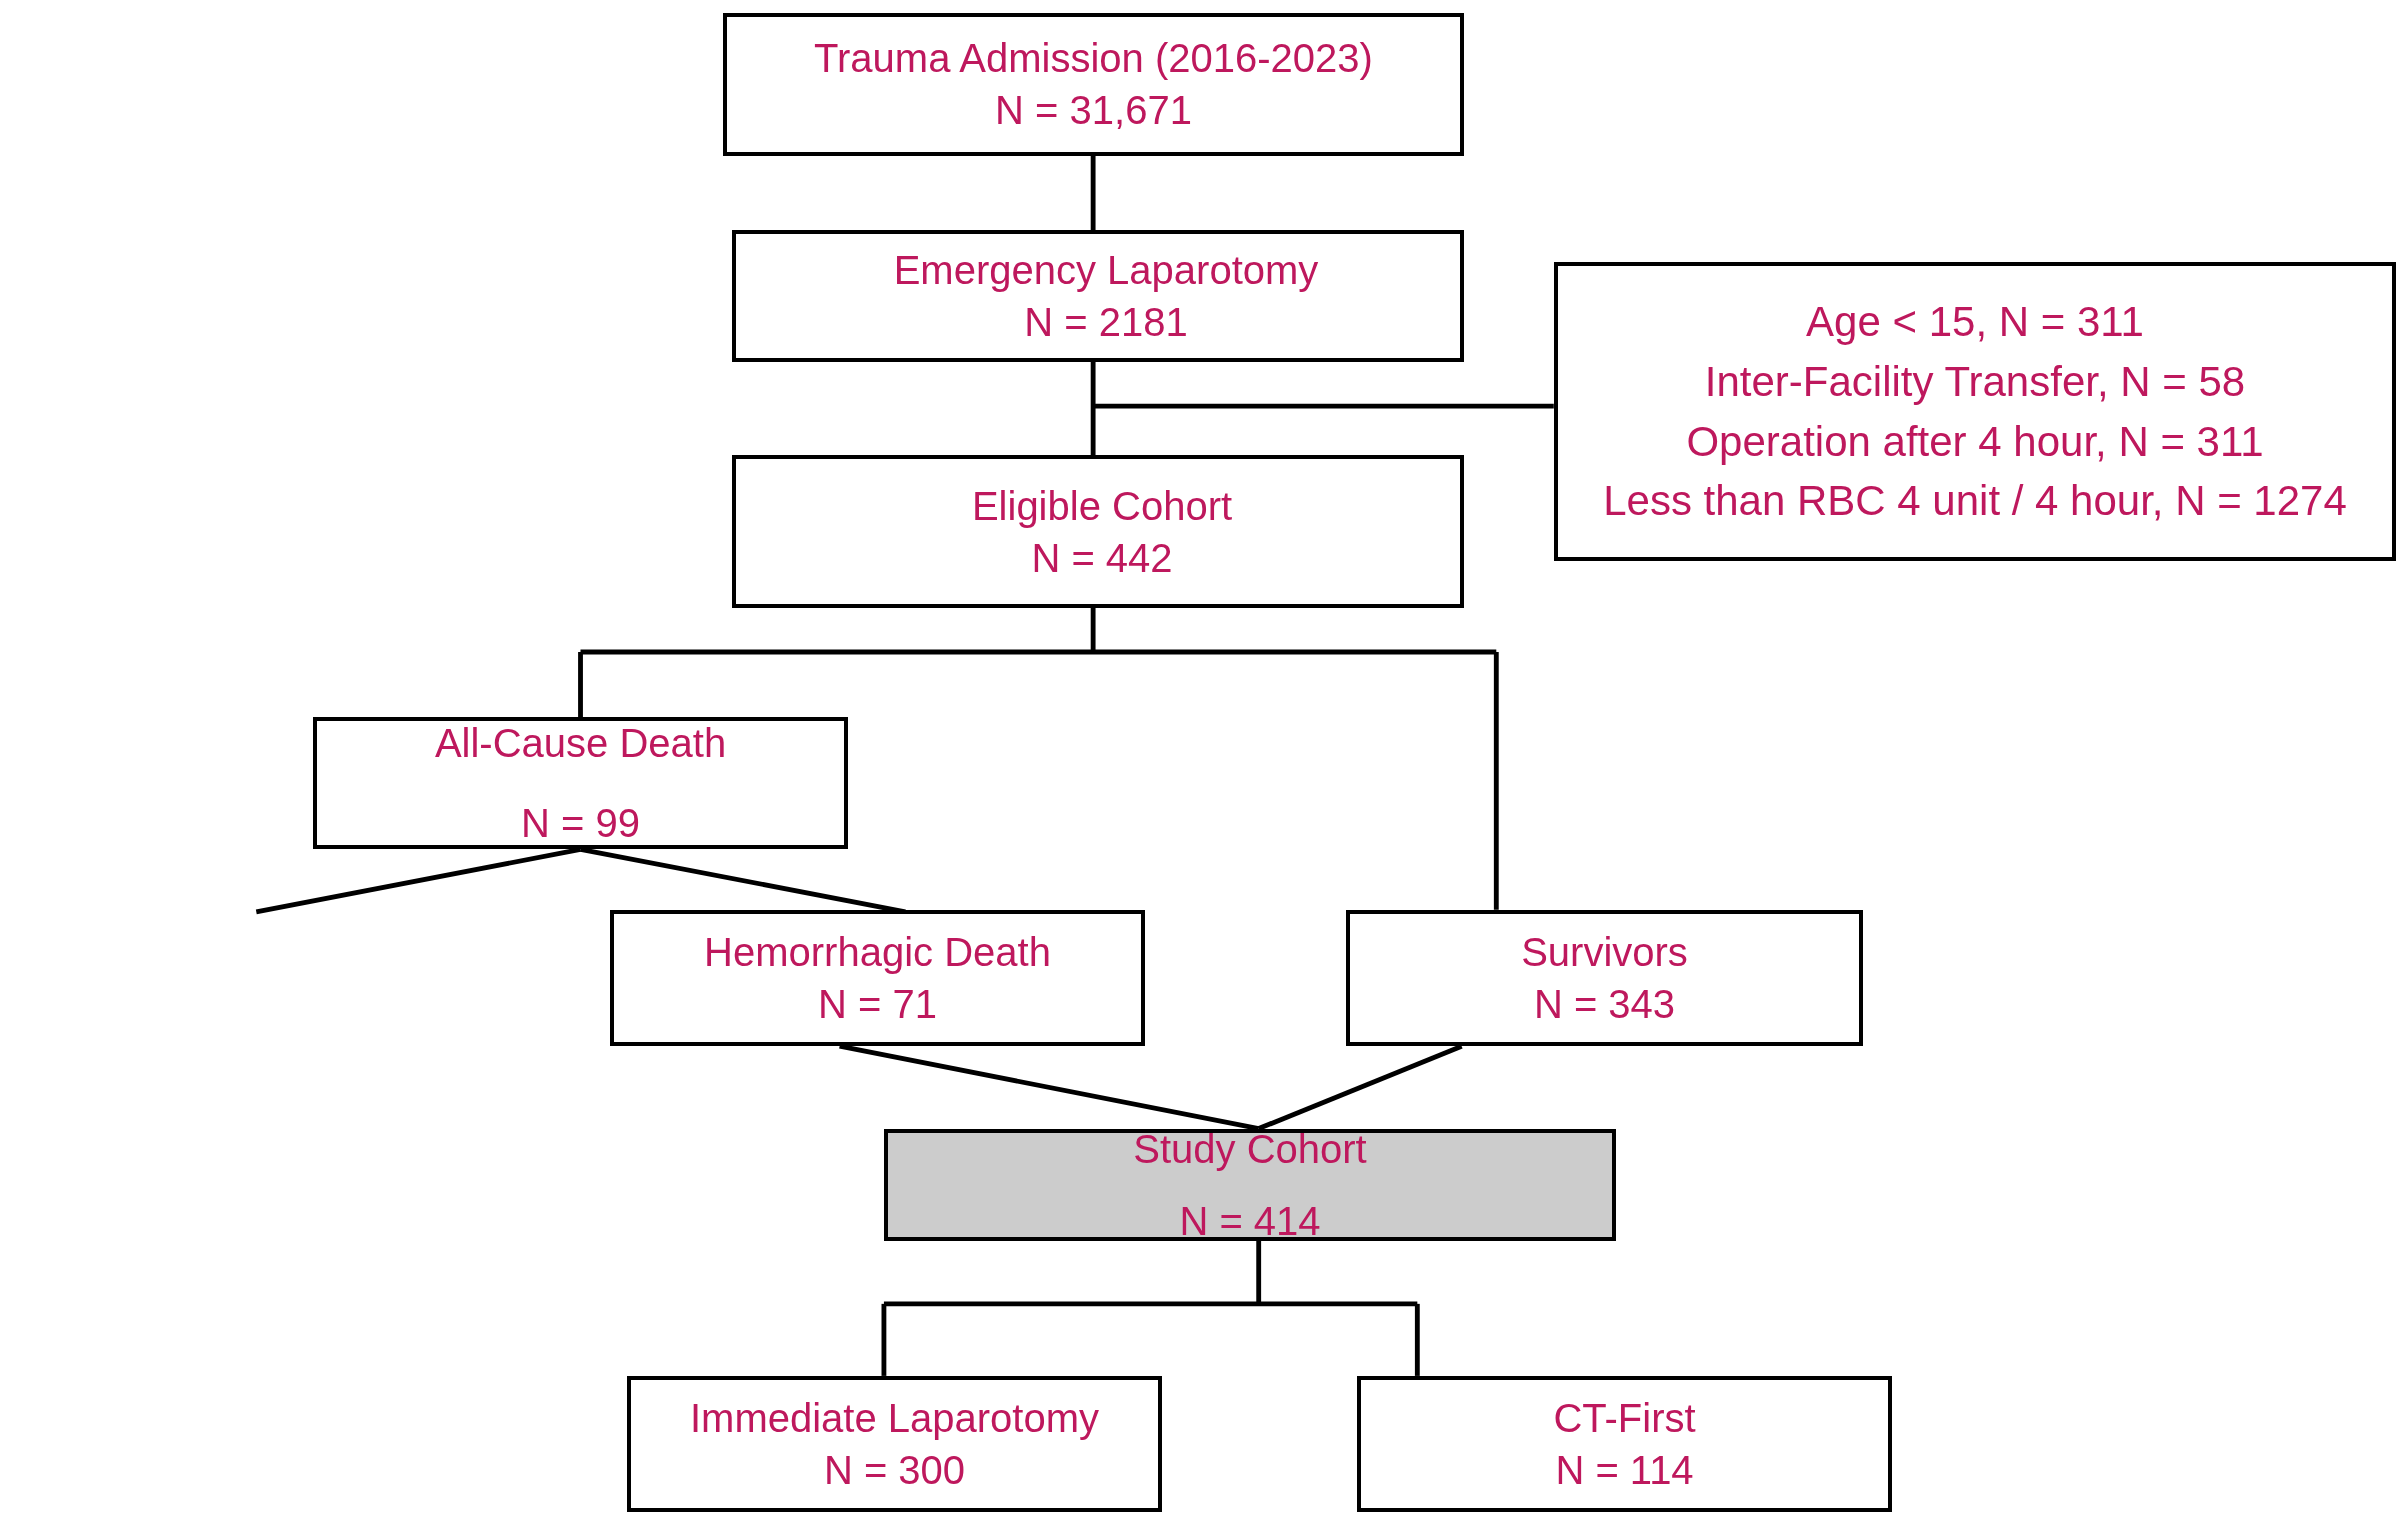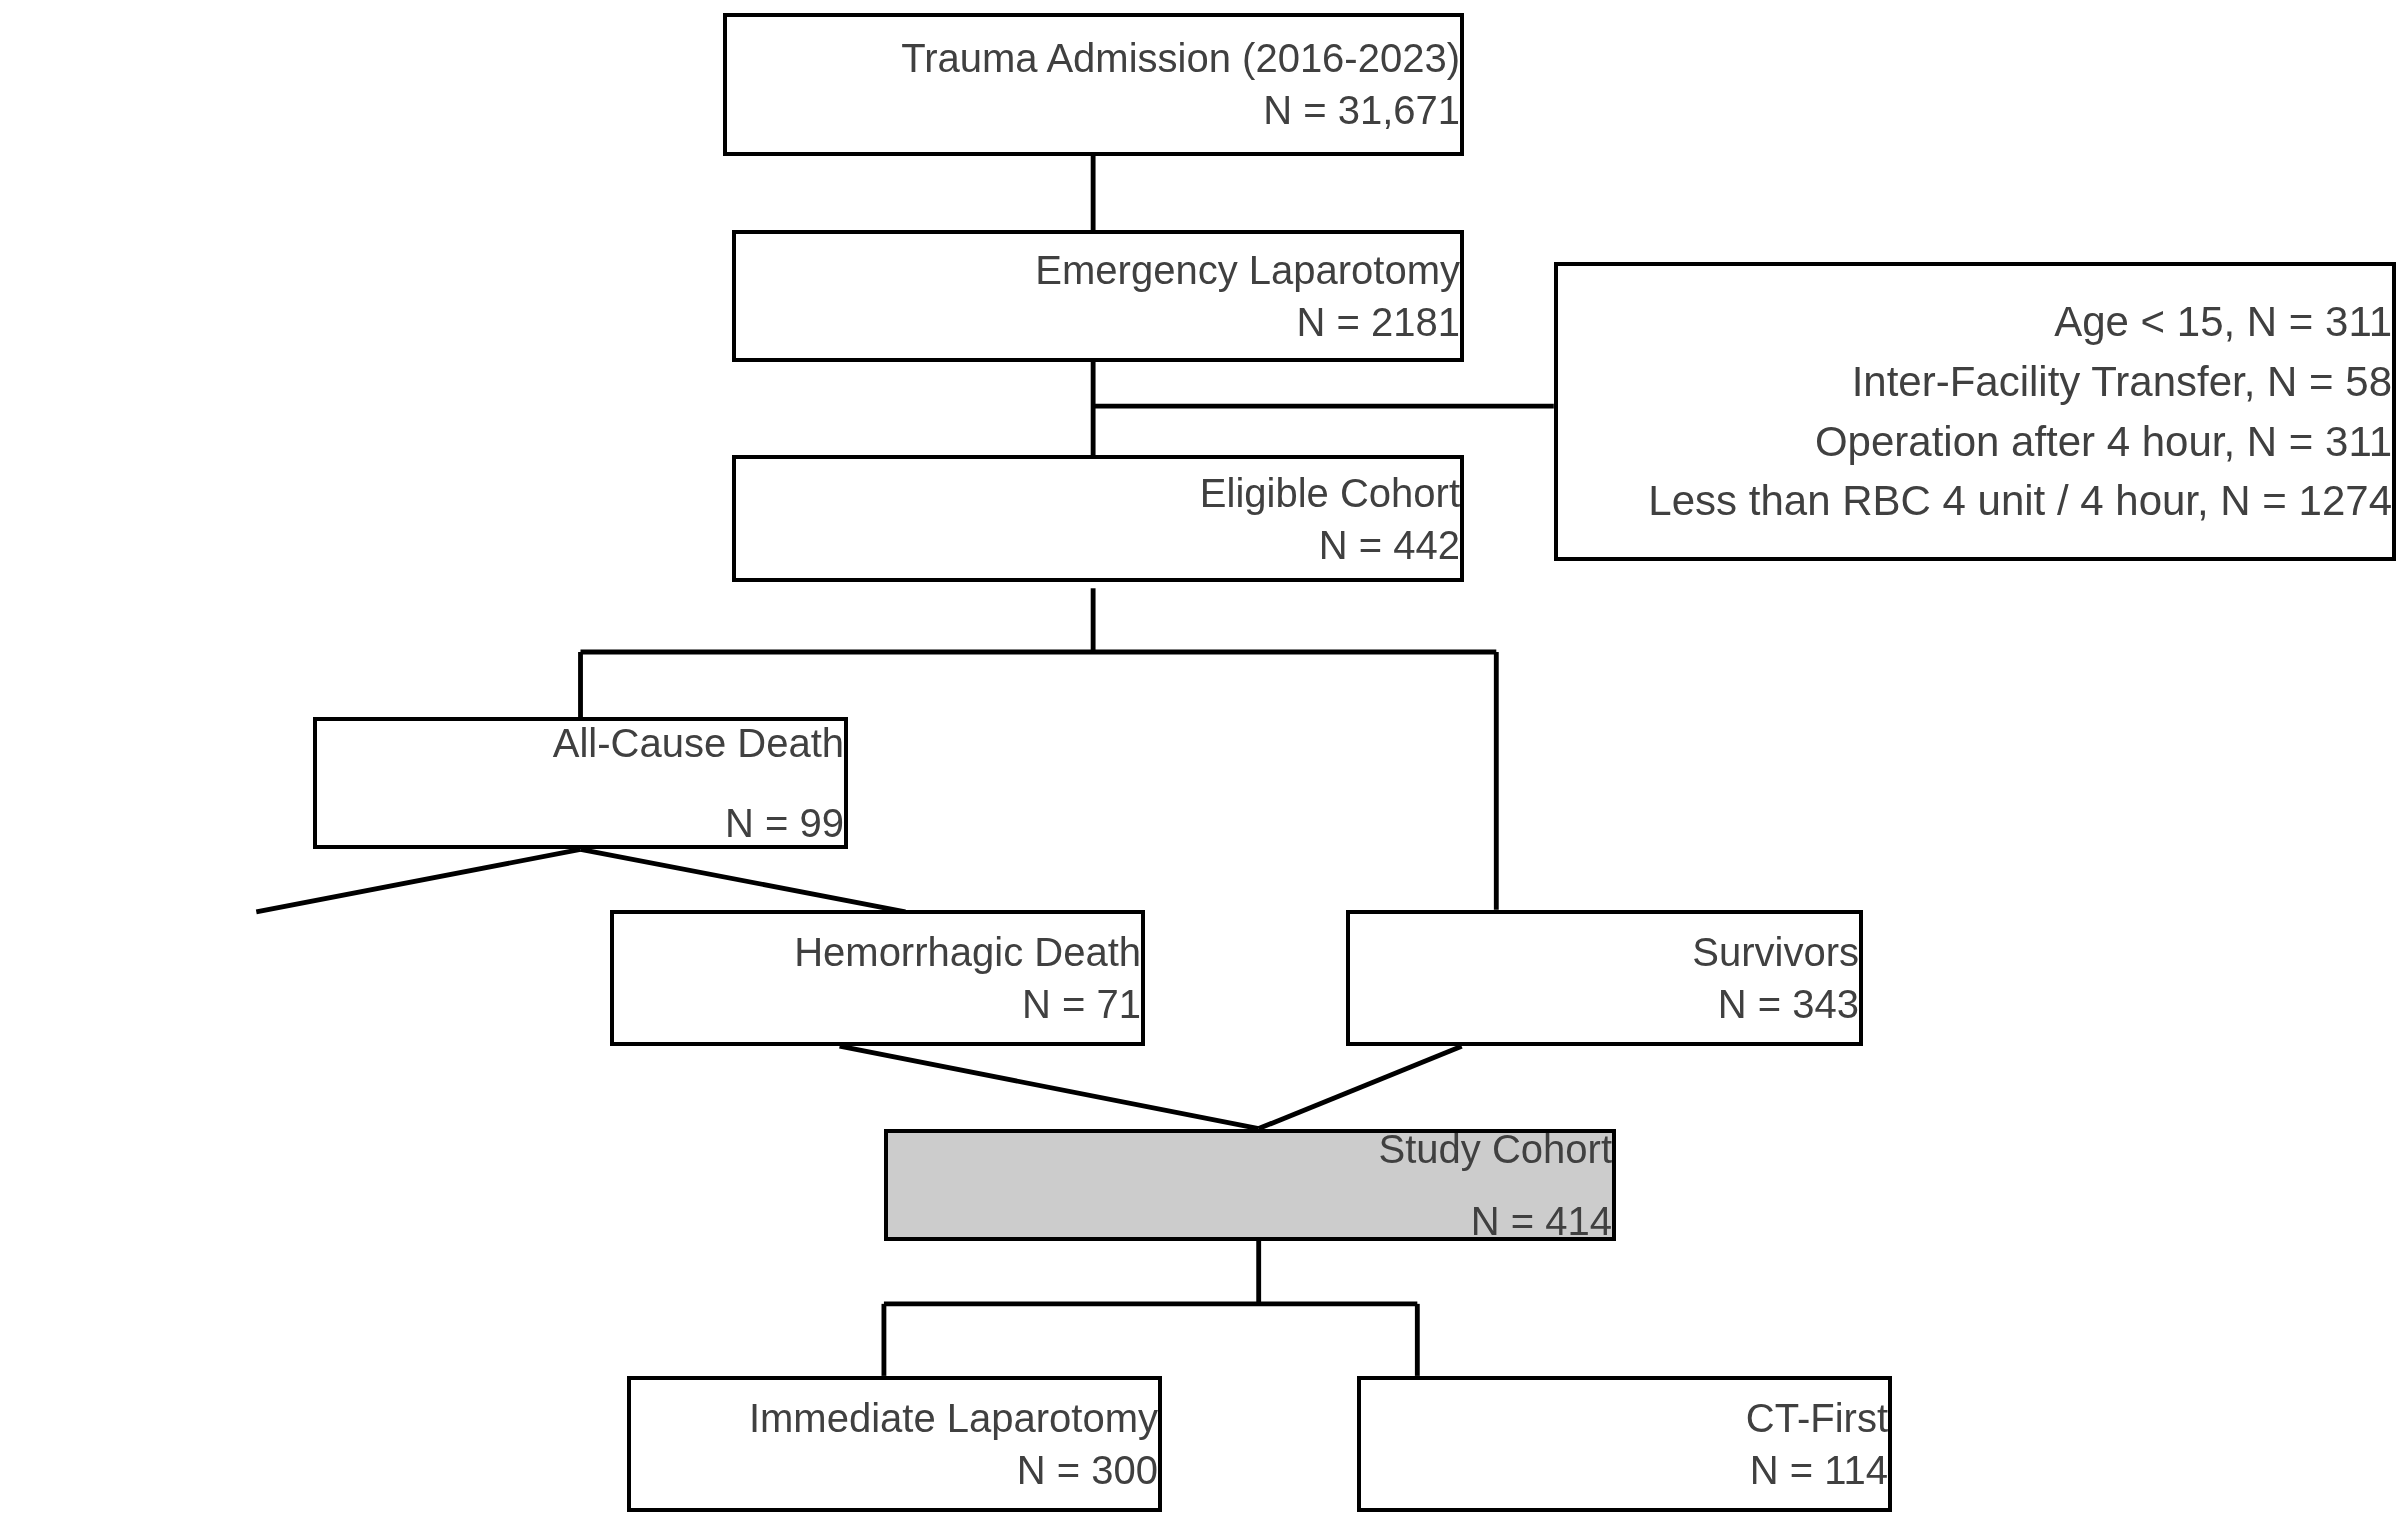--- a/index.html
+++ b/index.html
@@ -15,24 +15,24 @@
     font-family: "Liberation Sans", sans-serif;
     overflow: hidden;
   }
   .node {
     position: absolute;
     box-sizing: border-box;
     border: 4.8px solid #000000;
     background: #ffffff;
     display: flex;
     flex-direction: column;
-    align-items: flex-end;
+    align-items: center;
     justify-content: center;
     text-align: center;
-    color: #404040;
+    color: #be185d;
     font-size: 40px;
     line-height: 1.30;
     letter-spacing: 0px;
   }
   .node .ln {
     display: block;
     white-space: nowrap;
   }
   .node.shaded {
     background: #cccccc;
@@ -107,21 +107,21 @@
     <span class="ln">N = 2181</span>
   </div>
 
   <div class="node exclusion" style="left:1554px; top:262px; width:842px; height:299px;">
     <span class="ln">Age &lt; 15, N = 311</span>
     <span class="ln">Inter-Facility Transfer, N = 58</span>
     <span class="ln">Operation after 4 hour, N = 311</span>
     <span class="ln">Less than RBC 4 unit / 4 hour, N = 1274</span>
   </div>
 
-  <div class="node" style="left:732px; top:455px; width:732px; height:127px;padding-left:8px;">
+  <div class="node" style="left:732px; top:455px; width:732px; height:153px;padding-left:8px;">
     <span class="ln">Eligible Cohort</span>
     <span class="ln">N = 442</span>
   </div>
 
   <div class="node" style="left:313px; top:717px; width:535px; height:132px;gap:28px;">
     <span class="ln">All-Cause Death</span>
     <span class="ln">N = 99</span>
   </div>
 
 

